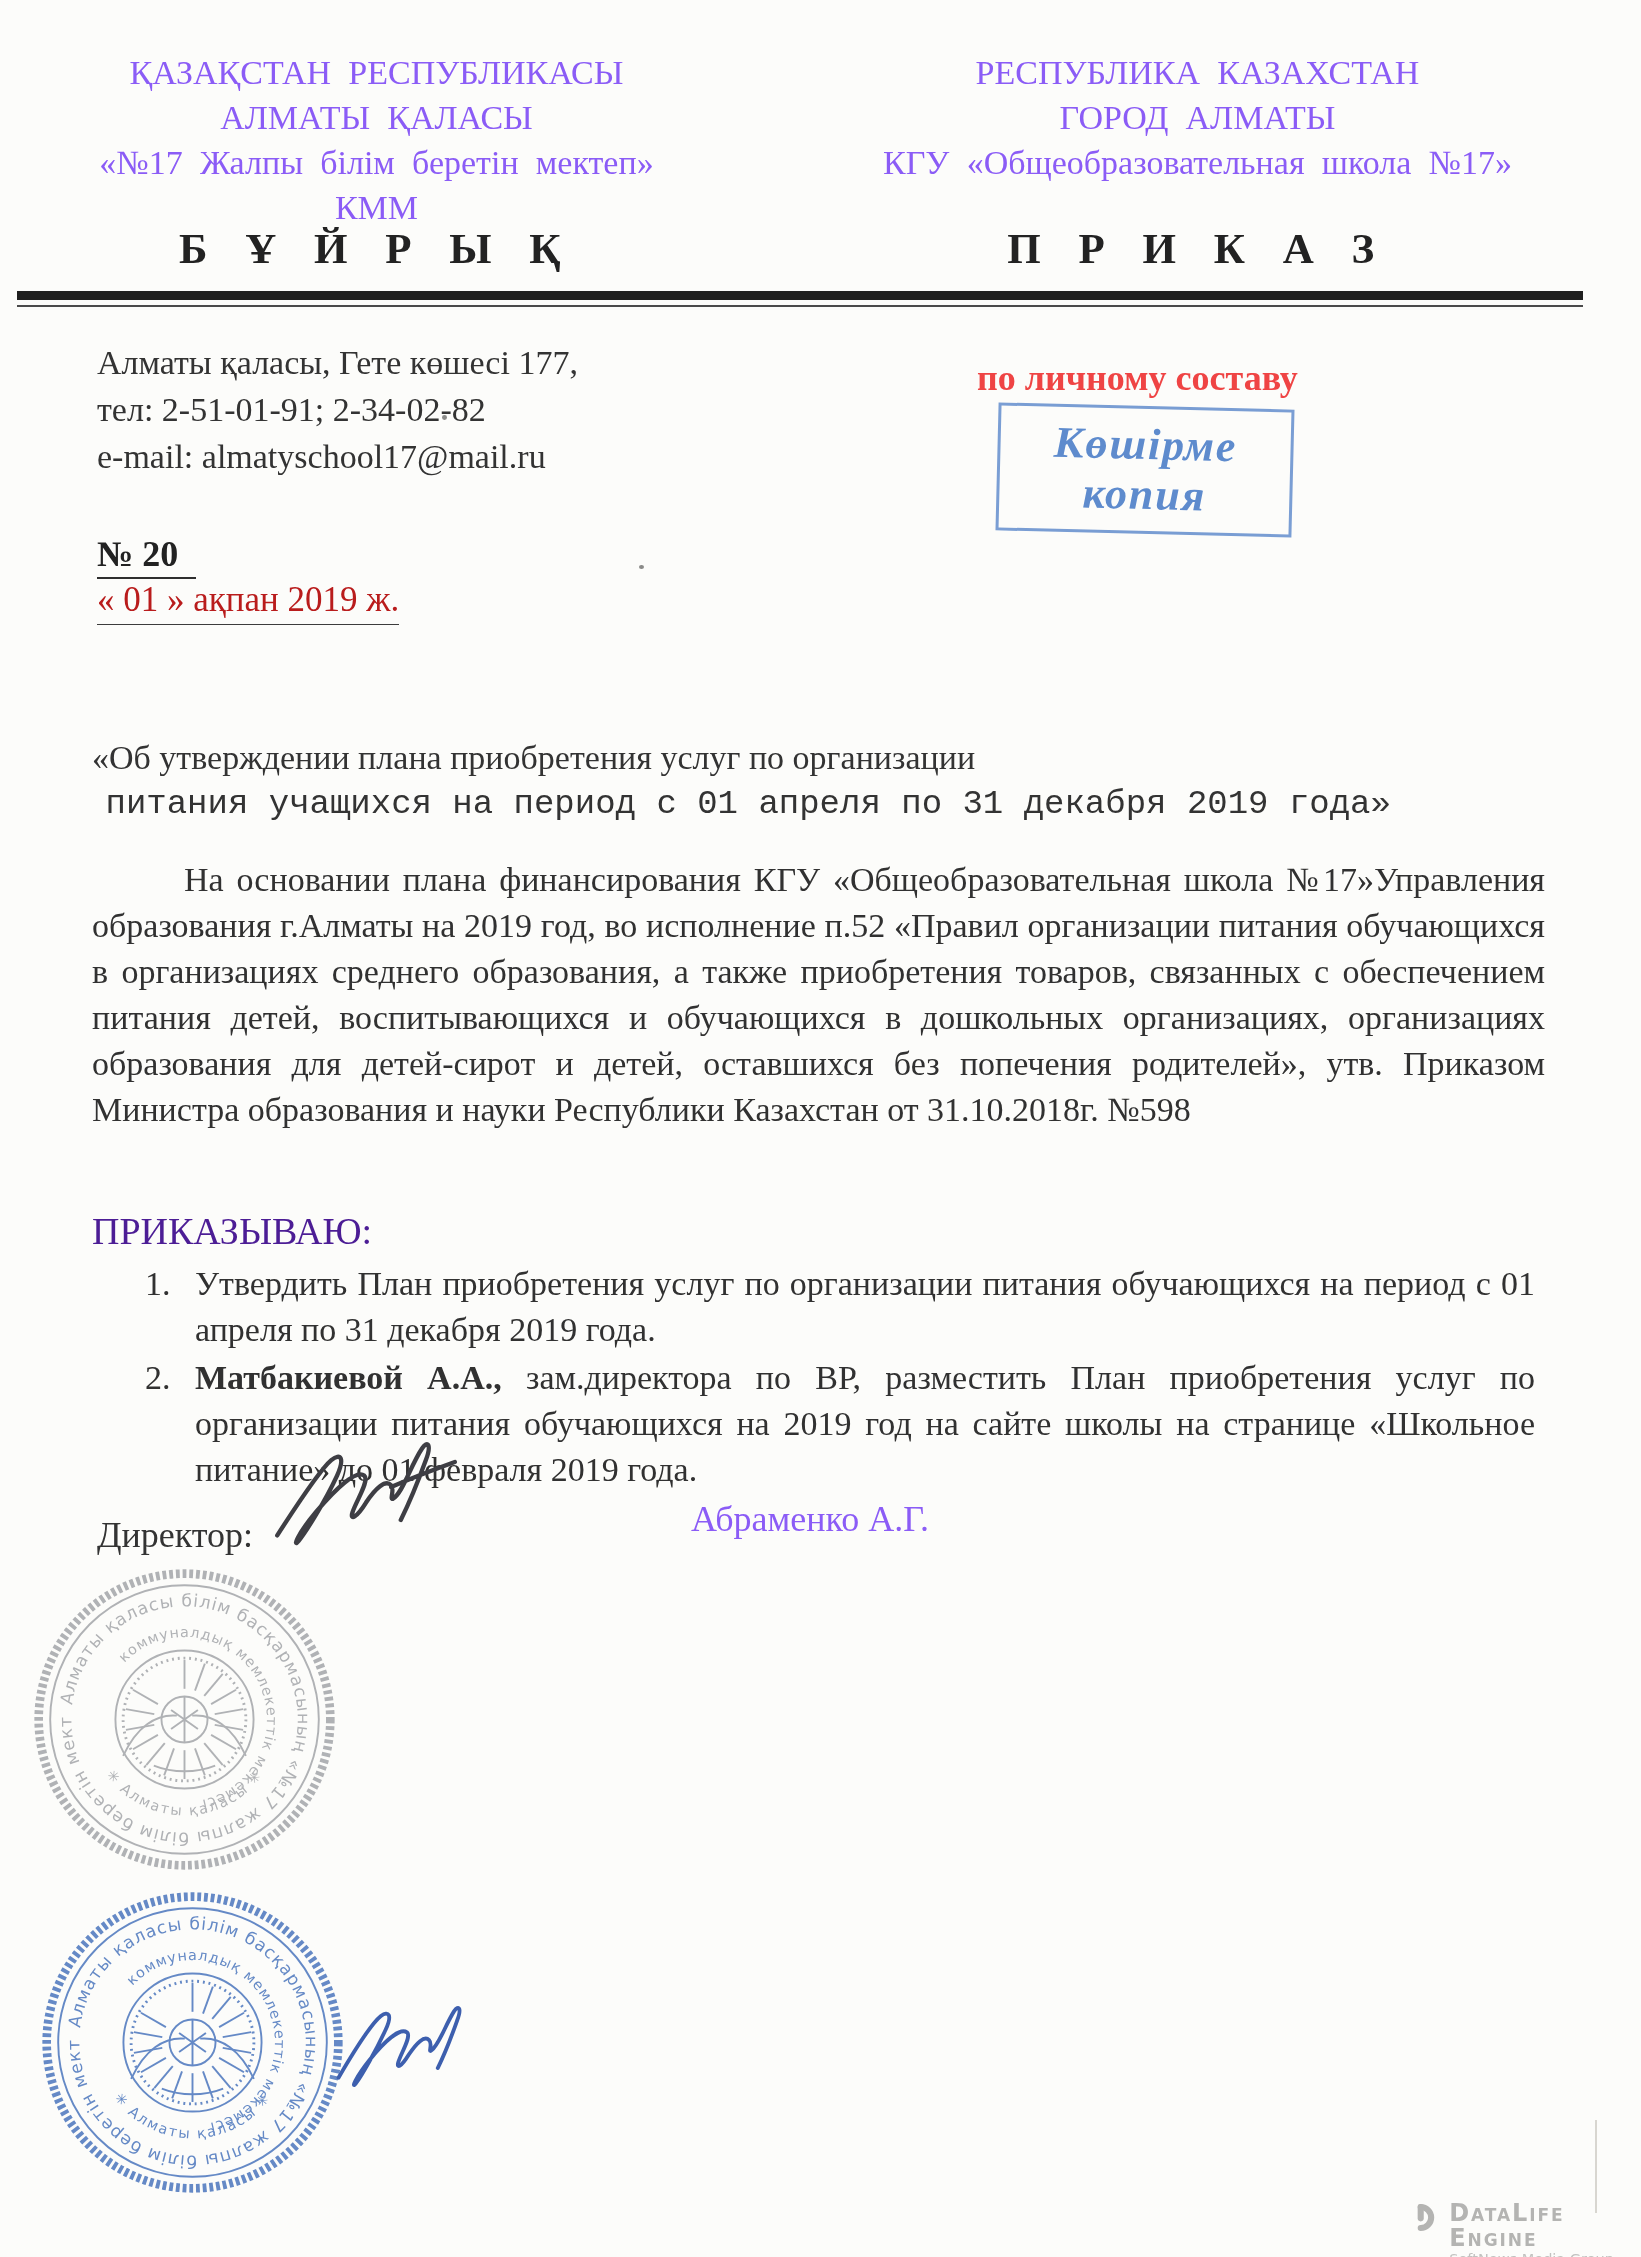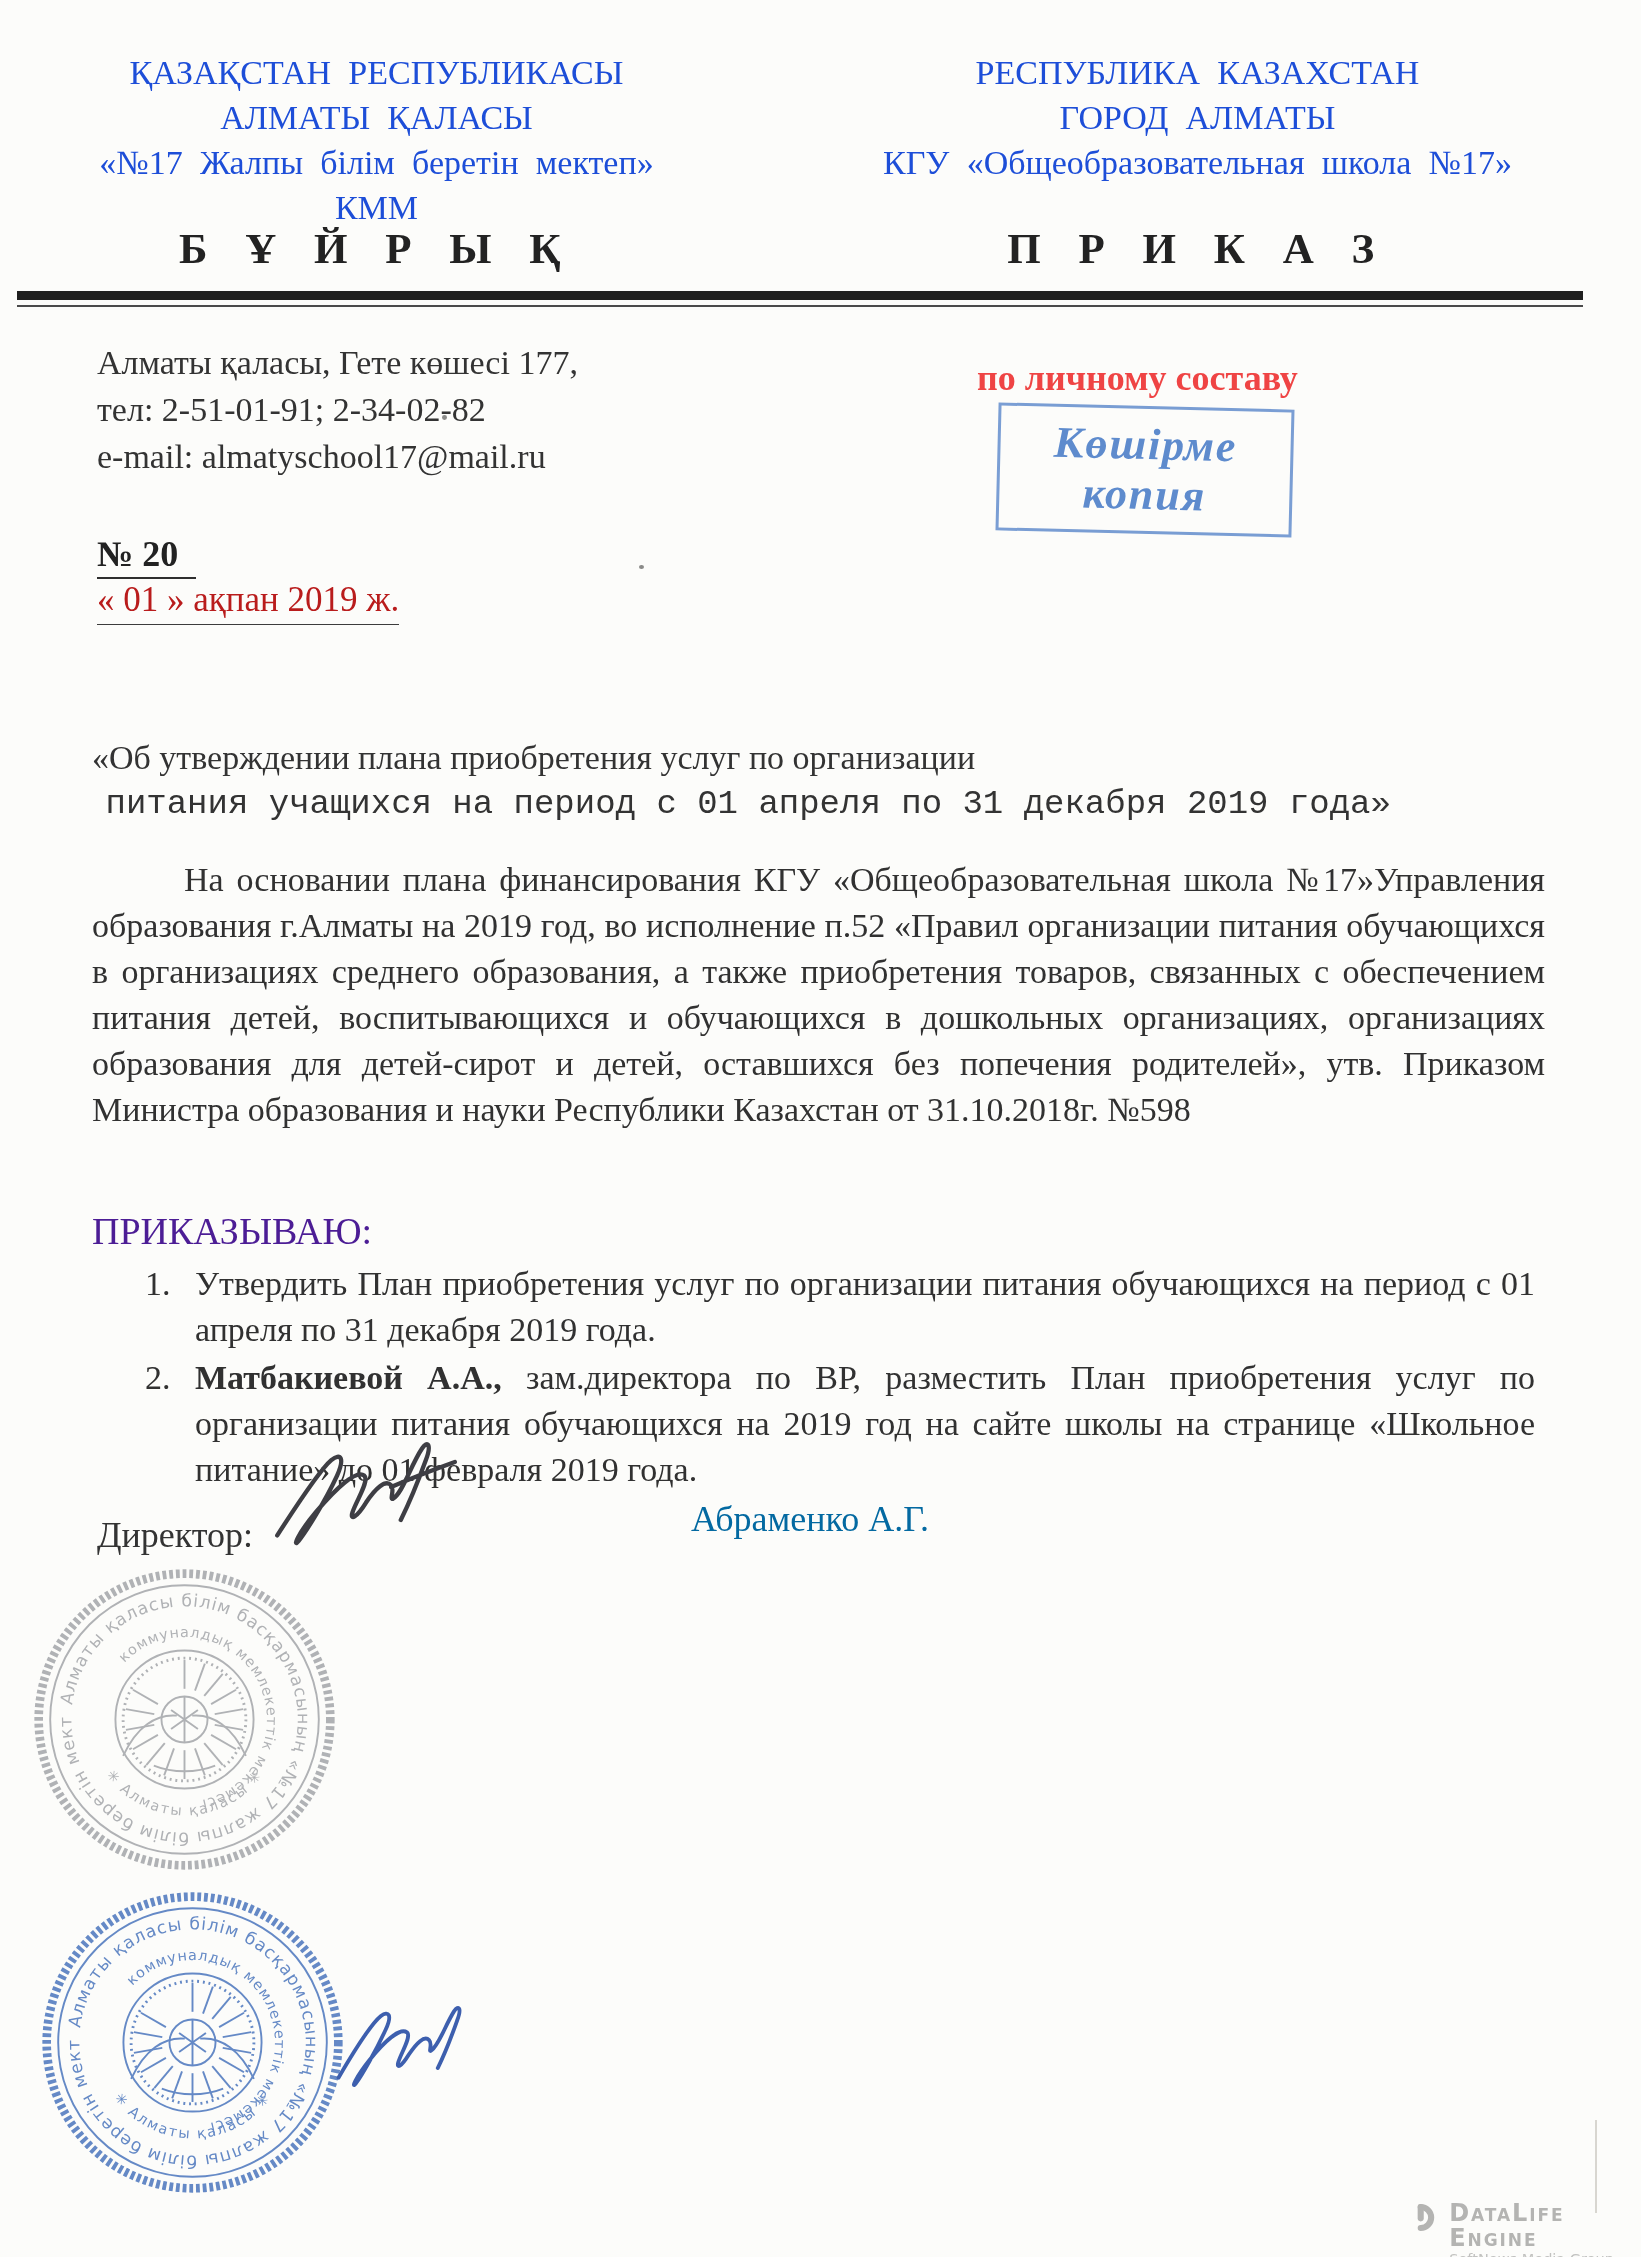--- a/index.html
+++ b/index.html
@@ -6,21 +6,21 @@
   body{background:#e8e8e6;}
   .page{
     position:relative;
     width:1641px;height:2257px;
     background:#fcfcfa;
     font-family:"Liberation Serif","DejaVu Serif",serif;
     color:#2b2b2b;
     overflow:hidden;
   }
   
-  .hdr{position:absolute;text-align:center;font-size:34px;line-height:45px;word-spacing:8.7px;color:#1d4ed8;}
+  .hdr{position:absolute;text-align:center;font-size:34px;line-height:45px;word-spacing:8.7px;color:#8b5cf6;}
   .hdr-left{left:58px;top:50px;width:637px;}
   .hdr-right{left:850px;top:50px;width:695px;}
   .order-word{position:absolute;font-size:43px;font-weight:bold;letter-spacing:13.5px;color:#222;text-align:center;}
   .ow-left{left:58px;top:224px;width:637px;}
   .ow-right{left:850px;top:224px;width:695px;}
   .rule{
     position:absolute;left:17.4px;top:291px;width:1566px;height:4.8px;
     border-top:9.7px solid #1f1f1f;border-bottom:2.9px solid #4a4a4a;background:#fcfcfa;
   }
   
@@ -44,21 +44,21 @@
     position:absolute;left:92px;top:857px;width:1453px;
     font-size:34px;line-height:46px;text-align:justify;text-indent:92px;color:#313131;
   }
   .resolve{position:absolute;left:92px;top:1209px;font-size:38px;font-weight:normal;color:#4c1d95;}
   .items{position:absolute;left:106px;top:1261px;width:1429px;font-size:34px;line-height:46px;color:#313131;}
   .li{display:flex;margin-bottom:1.9px;}
   .li .num{flex:none;width:50px;padding-left:39px;}
   .li .li-text{flex:1;text-align:justify;}
   
   .director-row{position:absolute;left:97px;top:1498px;font-size:36px;color:#333;margin-top:16px;}
-  .director-name{position:absolute;left:691px;top:1498px;font-size:36px;color:#0369a1;}
+  .director-name{position:absolute;left:691px;top:1498px;font-size:36px;color:#8b5cf6;}
   .sig1{position:absolute;left:256px;top:1427px;}
   .sig2{position:absolute;left:323px;top:1989px;}
   
   .stamp{position:absolute;}
   .stamp-gray{left:31px;top:1566px;opacity:.62;}
   .stamp-blue{left:39px;top:1889px;opacity:.85;}
   .stamp text{font-family:"DejaVu Sans","Liberation Sans",sans-serif;}
   
   .speck{position:absolute;background:#8a8a88;border-radius:50%;}
   .streak{position:absolute;left:1595px;top:2120px;width:1.9px;height:93px;background:#d8d6d0;}

